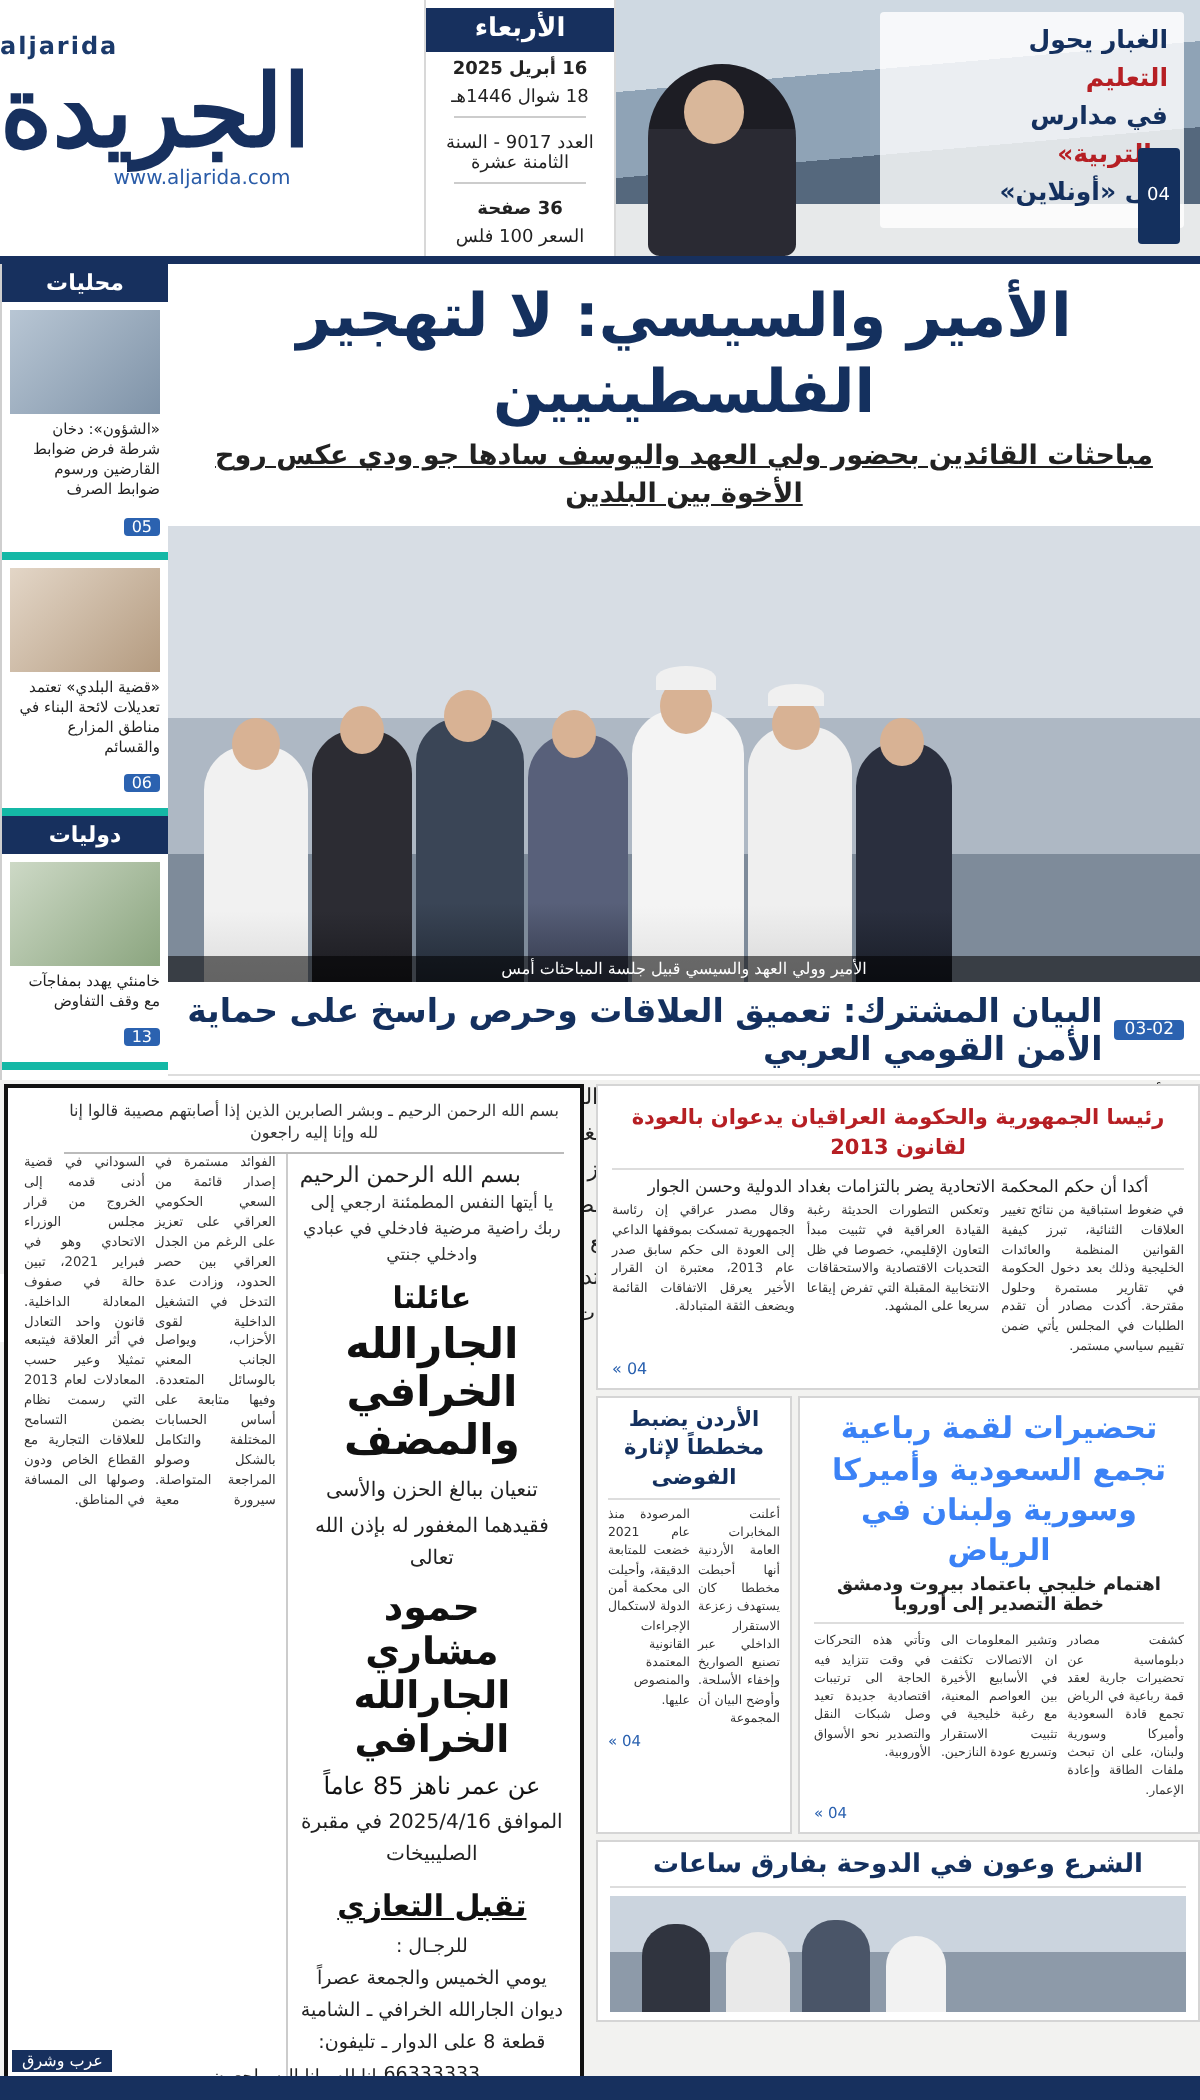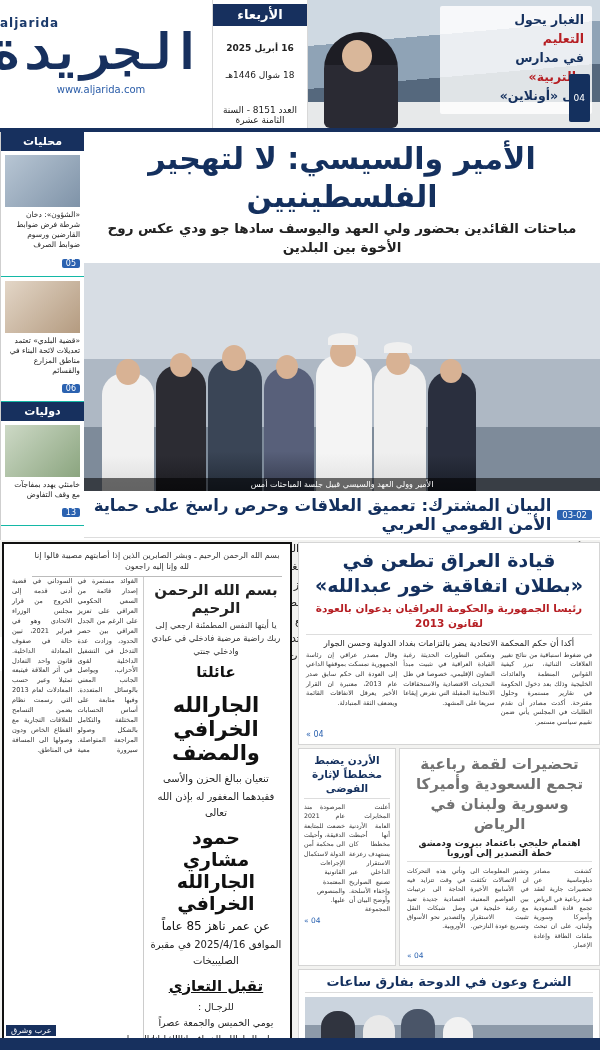--- a/index.html
+++ b/index.html
@@ -29,38 +29,38 @@
     padding-right: 10px;
   }
   .logo-small {
     font-size: 12px; color: #1b3a6b; letter-spacing: 1px;
     direction: ltr; text-align: left; width: 100%;
     padding-right: 6px; font-weight: bold;
   }
   .logo-main {
     font-size: 50px; font-weight: bold; color: #17305e;
     line-height: 1.05; width: 100%; text-align: left;
-    font-family: Liberation Mono, monospace;
+    font-family: Liberation Serif, serif;
   }
   .logo-url {
     font-size: 10px; color: #2a5ca8; direction: ltr;
     width: 100%; text-align: center; margin-top: 2px;
   }
   .mast-date {
     width: 96px; height: 128px; background: #ffffff;
     border-right: 1px solid #d8d8d8; border-left: 1px solid #d8d8d8;
     display: flex; flex-direction: column; align-items: center;
     padding-top: 4px;
   }
   .date-day {
     background: #17305e; color: #fff; width: 100%;
     text-align: center; font-size: 13px; font-weight: bold;
     padding: 3px 0 4px;
   }
-  .date-line { font-size: 9px; color: #222; margin-top: 17px; text-align: center; }
+  .date-line { font-size: 9px; color: #222; margin-top: 4px; text-align: center; }
   .date-line.b { font-weight: bold; }
   .date-sep { width: 70%; height: 1px; background: #ccc; margin: 4px 0; }
   .mast-teaser {
     flex: 1; height: 128px; position: relative; overflow: hidden;
     background: #6f87a3;
   }
   .teaser-photo2 {
     position: absolute; inset: 0;
     background:
       linear-gradient(175deg, #cfd9e2 0 30%, #8fa3b6 30% 58%, #55687d 58% 100%);
@@ -107,21 +107,21 @@
   }
   .left-rail {
     width: 84px; height: 100%; background: #ffffff;
     border-left: 1px solid #cfcfcf;
     display: flex; flex-direction: column;
   }
   .rail-head {
     background: #17305e; color: #fff; font-size: 11px; font-weight: bold;
     text-align: center; padding: 3px 0;
   }
-  .rail-item { padding: 4px 4px 6px; border-bottom: 1px solid #14b8a6; }
+  .rail-item { padding: 4px 4px 6px; border-bottom: 4px solid #14b8a6; }
   .rail-thumb {
     width: 100%; height: 52px; margin-bottom: 3px;
     background: linear-gradient(135deg, #b8c6d4, #7f93a8);
   }
   .rail-thumb.t2 { background: linear-gradient(135deg, #e3d6c7, #b49b80); }
   .rail-thumb.t3 { background: linear-gradient(135deg, #cdd9c6, #8ba57f); }
   .rail-cap {
     font-size: 7.5px; line-height: 1.35; color: #222; text-align: right;
   }
   .rail-page {
@@ -129,21 +129,21 @@
     display: inline-block; padding: 0 4px; margin-top: 2px; border-radius: 2px;
   }
 
   .main-col { flex: 1; height: 100%; background: #ffffff; position: relative; }
   .lead-headline {
     font-size: 30px; font-weight: bold; color: #14305e;
     text-align: center; padding: 8px 10px 2px; line-height: 1.25;
   }
   .lead-sub {
     font-size: 13.5px; font-weight: bold; color: #222;
-    text-align: center; padding: 2px 10px 6px; line-height: 1.4;
+    text-align: center; padding: 2px 10px 6px; line-height: 1.4; text-decoration: underline;
   }
   .lead-photo {
     position: relative; width: 100%; height: 228px; overflow: hidden;
     background: linear-gradient(180deg, #c8cfd8 0%, #9aa7b6 55%, #6d7a8b 100%);
   }
   .lp-wall {
     position: absolute; inset: 0;
     background: linear-gradient(180deg,#d7dde4 0 42%, #aeb8c4 42% 72%, #7e8b9a 72% 100%);
   }
   .lp-figure { position: absolute; bottom: 0; border-radius: 22px 22px 0 0; }
@@ -204,31 +204,31 @@
   }
   .obit {
     width: 290px; height: 100%; margin: 0 4px 0 2px;
     border: 2px solid #111; background: #fff;
     position: relative; padding: 6px 8px;
   }
   .obit-ayah {
     text-align: center; font-size: 8px; color: #333; line-height: 1.4;
     border-bottom: 1px solid #bbb; padding-bottom: 4px; margin-left: 20px;
   }
-  .obit-basmala { text-align: center; font-size: 15px; color: #222; margin: 4px 0 2px; font-weight: bold; }
+  .obit-basmala { text-align: left; font-size: 11px; color: #222; margin: 4px 0 2px; }
   .obit-verse { text-align: center; font-size: 8.5px; color: #333; line-height: 1.5; margin-bottom: 5px; }
   .obit-body { display: flex; flex-direction: row; gap: 6px; }
   .obit-right { flex: 1.05; text-align: center; }
   .obit-left {
     flex: 1; font-size: 6.6px; line-height: 1.5; color: #333;
     text-align: justify; border-right: 1px solid #ccc; padding-right: 5px;
     columns: 2; column-gap: 5px;
   }
   .ob-family { font-size: 15px; font-weight: bold; color: #111; margin: 2px 0; }
-  .ob-names { font-size: 21px; font-weight: bold; color: #111; margin: 12px 0 6px; }
+  .ob-names { font-size: 21px; font-weight: bold; color: #111; margin: 2px 0 6px; }
   .ob-line { font-size: 10px; color: #222; line-height: 1.6; margin: 2px 0; }
   .ob-dead { font-size: 19px; font-weight: bold; color: #111; margin: 5px 12px; }
   .ob-age { font-size: 12px; color: #111; margin: 4px 0; }
   .ob-accept { font-size: 15px; font-weight: bold; color: #111; margin: 8px 0 4px; text-decoration: underline; }
   .ob-small { font-size: 9.5px; color: #222; line-height: 1.7; }
   .ob-foot {
     position: absolute; bottom: 4px; right: 0; left: 0;
     text-align: center; font-size: 9px; color: #222;
   }
 
@@ -262,21 +262,21 @@
     text-align: center; line-height: 1.35; border-bottom: 1px solid #ddd;
     padding-bottom: 3px; margin-bottom: 3px;
   }
   .mini-body { font-size: 6.2px; line-height: 1.5; color: #333; text-align: justify; columns: 2; column-gap: 4px; }
   .mini-more { font-size: 7.5px; color: #2b62b0; text-align: left; margin-top: 2px; }
 
   .saudi {
     flex: 1; background: #fff; border: 1px solid #d5d5d5; padding: 5px 7px;
   }
   .saudi-title {
-    font-size: 15px; font-weight: bold; color: #737373;
+    font-size: 15px; font-weight: bold; color: #3b82f6;
     text-align: center; line-height: 1.35;
   }
   .saudi-sub {
     font-size: 9px; font-weight: bold; color: #222; text-align: center;
     margin-top: 3px; border-bottom: 1px solid #ddd; padding-bottom: 3px;
   }
   .saudi-cols {
     display: flex; flex-direction: row; gap: 5px; margin-top: 4px;
     font-size: 6.2px; line-height: 1.5; color: #333; text-align: justify;
   }
@@ -328,21 +328,21 @@
         <p>إلى «أونلاين»</p>
       </div>
       <div class="teaser-page">04</div>
     </div>
 
     <div class="mast-date">
       <div class="date-day">الأربعاء</div>
       <div class="date-line b">16 أبريل 2025</div>
       <div class="date-line">18 شوال 1446هـ</div>
       <div class="date-sep"></div>
-      <div class="date-line">العدد 8151 - السنة الثامنة عشرة</div>
+      <div class="date-line">العدد 9017 - السنة الثامنة عشرة</div>
       <div class="date-sep"></div>
       <div class="date-line b">36 صفحة</div>
       <div class="date-line">السعر 100 فلس</div>
     </div>
 
     <div class="mast-logo">
       <div class="logo-small">aljarida</div>
       <div class="logo-main">الجريدة</div>
       <div class="logo-url">www.aljarida.com</div>
     </div>
@@ -419,21 +419,20 @@
       </div>
     </div>
 
   </div>
 
   <div class="lower">
 
     <div class="right-lower">
 
       <div class="iraq-block">
-        <div class="iraq-head">قيادة العراق تطعن في «بطلان اتفاقية خور عبدالله»</div>
         <div class="iraq-sub">رئيسا الجمهورية والحكومة العراقيان يدعوان بالعودة لقانون 2013</div>
         <div class="iraq-bullet">أكدا أن حكم المحكمة الاتحادية يضر بالتزامات بغداد الدولية وحسن الجوار</div>
         <div class="iraq-cols">
           <div>في ضغوط استباقية من نتائج تغيير العلاقات الثنائية، تبرز كيفية القوانين المنظمة والعائدات الخليجية وذلك بعد دخول الحكومة في تقارير مستمرة وحلول مقترحة. أكدت مصادر أن تقدم الطلبات في المجلس يأتي ضمن تقييم سياسي مستمر.</div>
           <div>وتعكس التطورات الحديثة رغبة القيادة العراقية في تثبيت مبدأ التعاون الإقليمي، خصوصا في ظل التحديات الاقتصادية والاستحقاقات الانتخابية المقبلة التي تفرض إيقاعا سريعا على المشهد.</div>
           <div>وقال مصدر عراقي إن رئاسة الجمهورية تمسكت بموقفها الداعي إلى العودة الى حكم سابق صدر عام 2013، معتبرة ان القرار الأخير يعرقل الاتفاقات القائمة ويضعف الثقة المتبادلة.</div>
         </div>
         <div class="iraq-more">04 »</div>
       </div>
 

